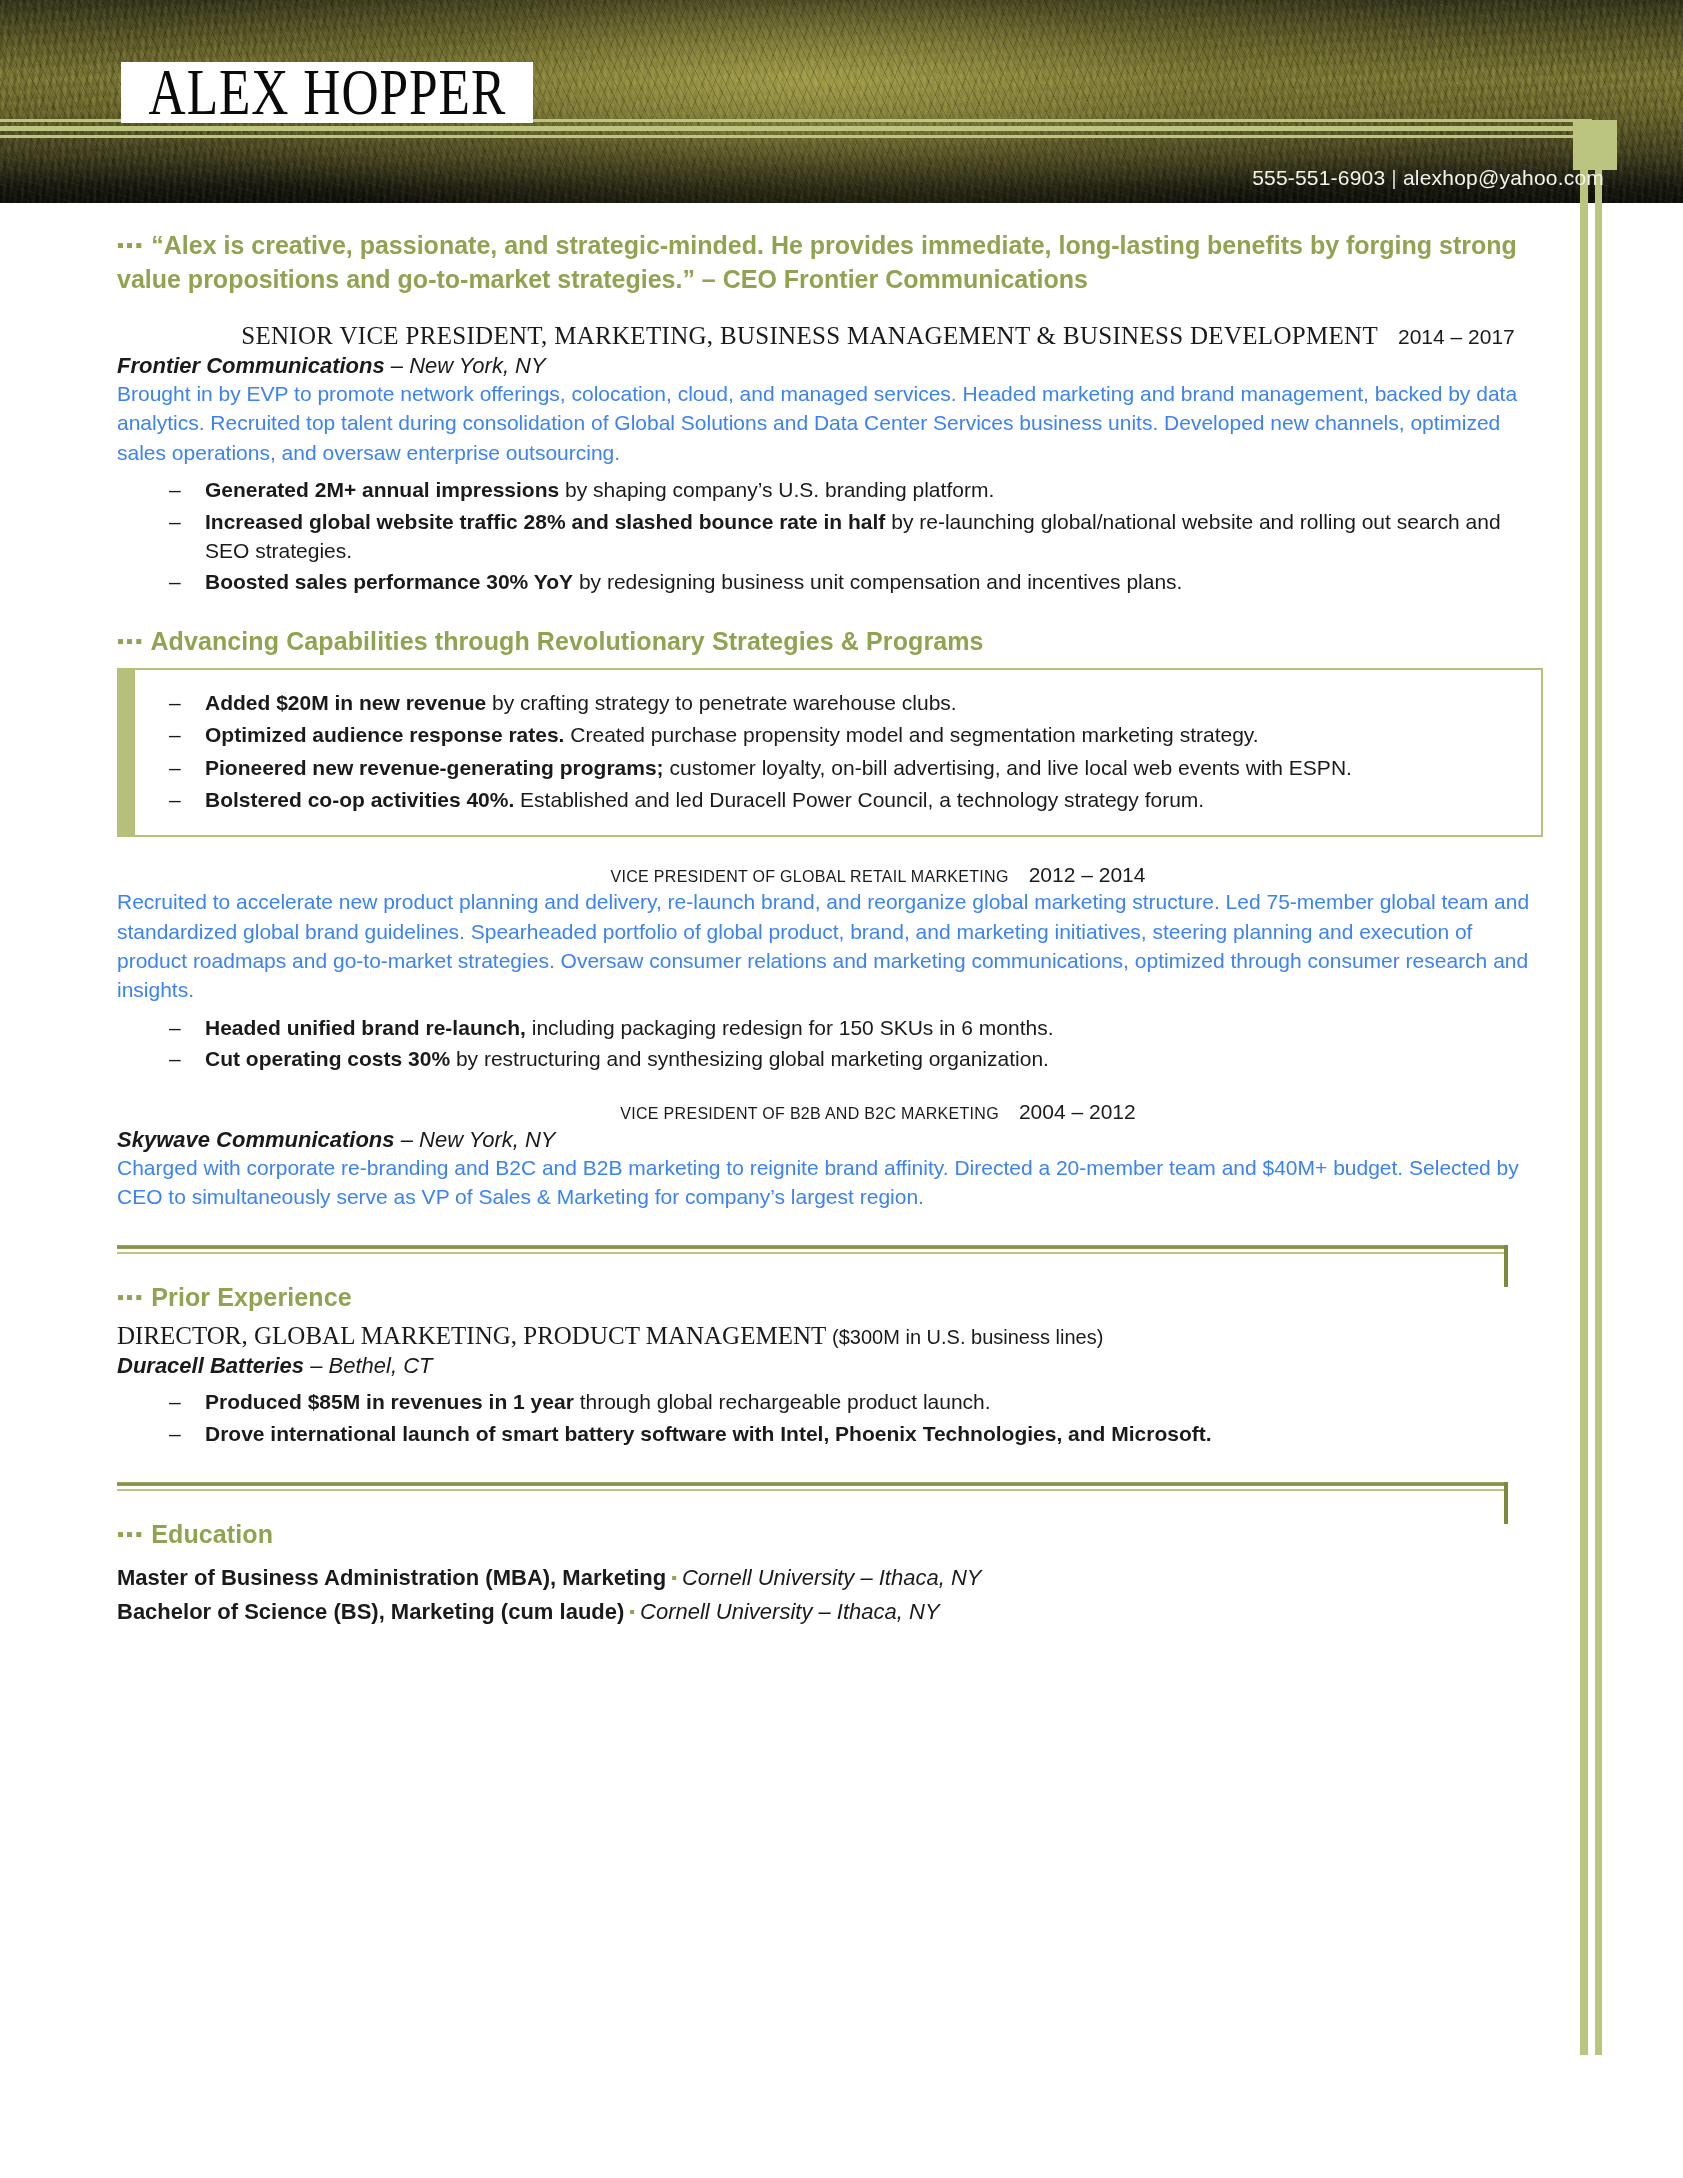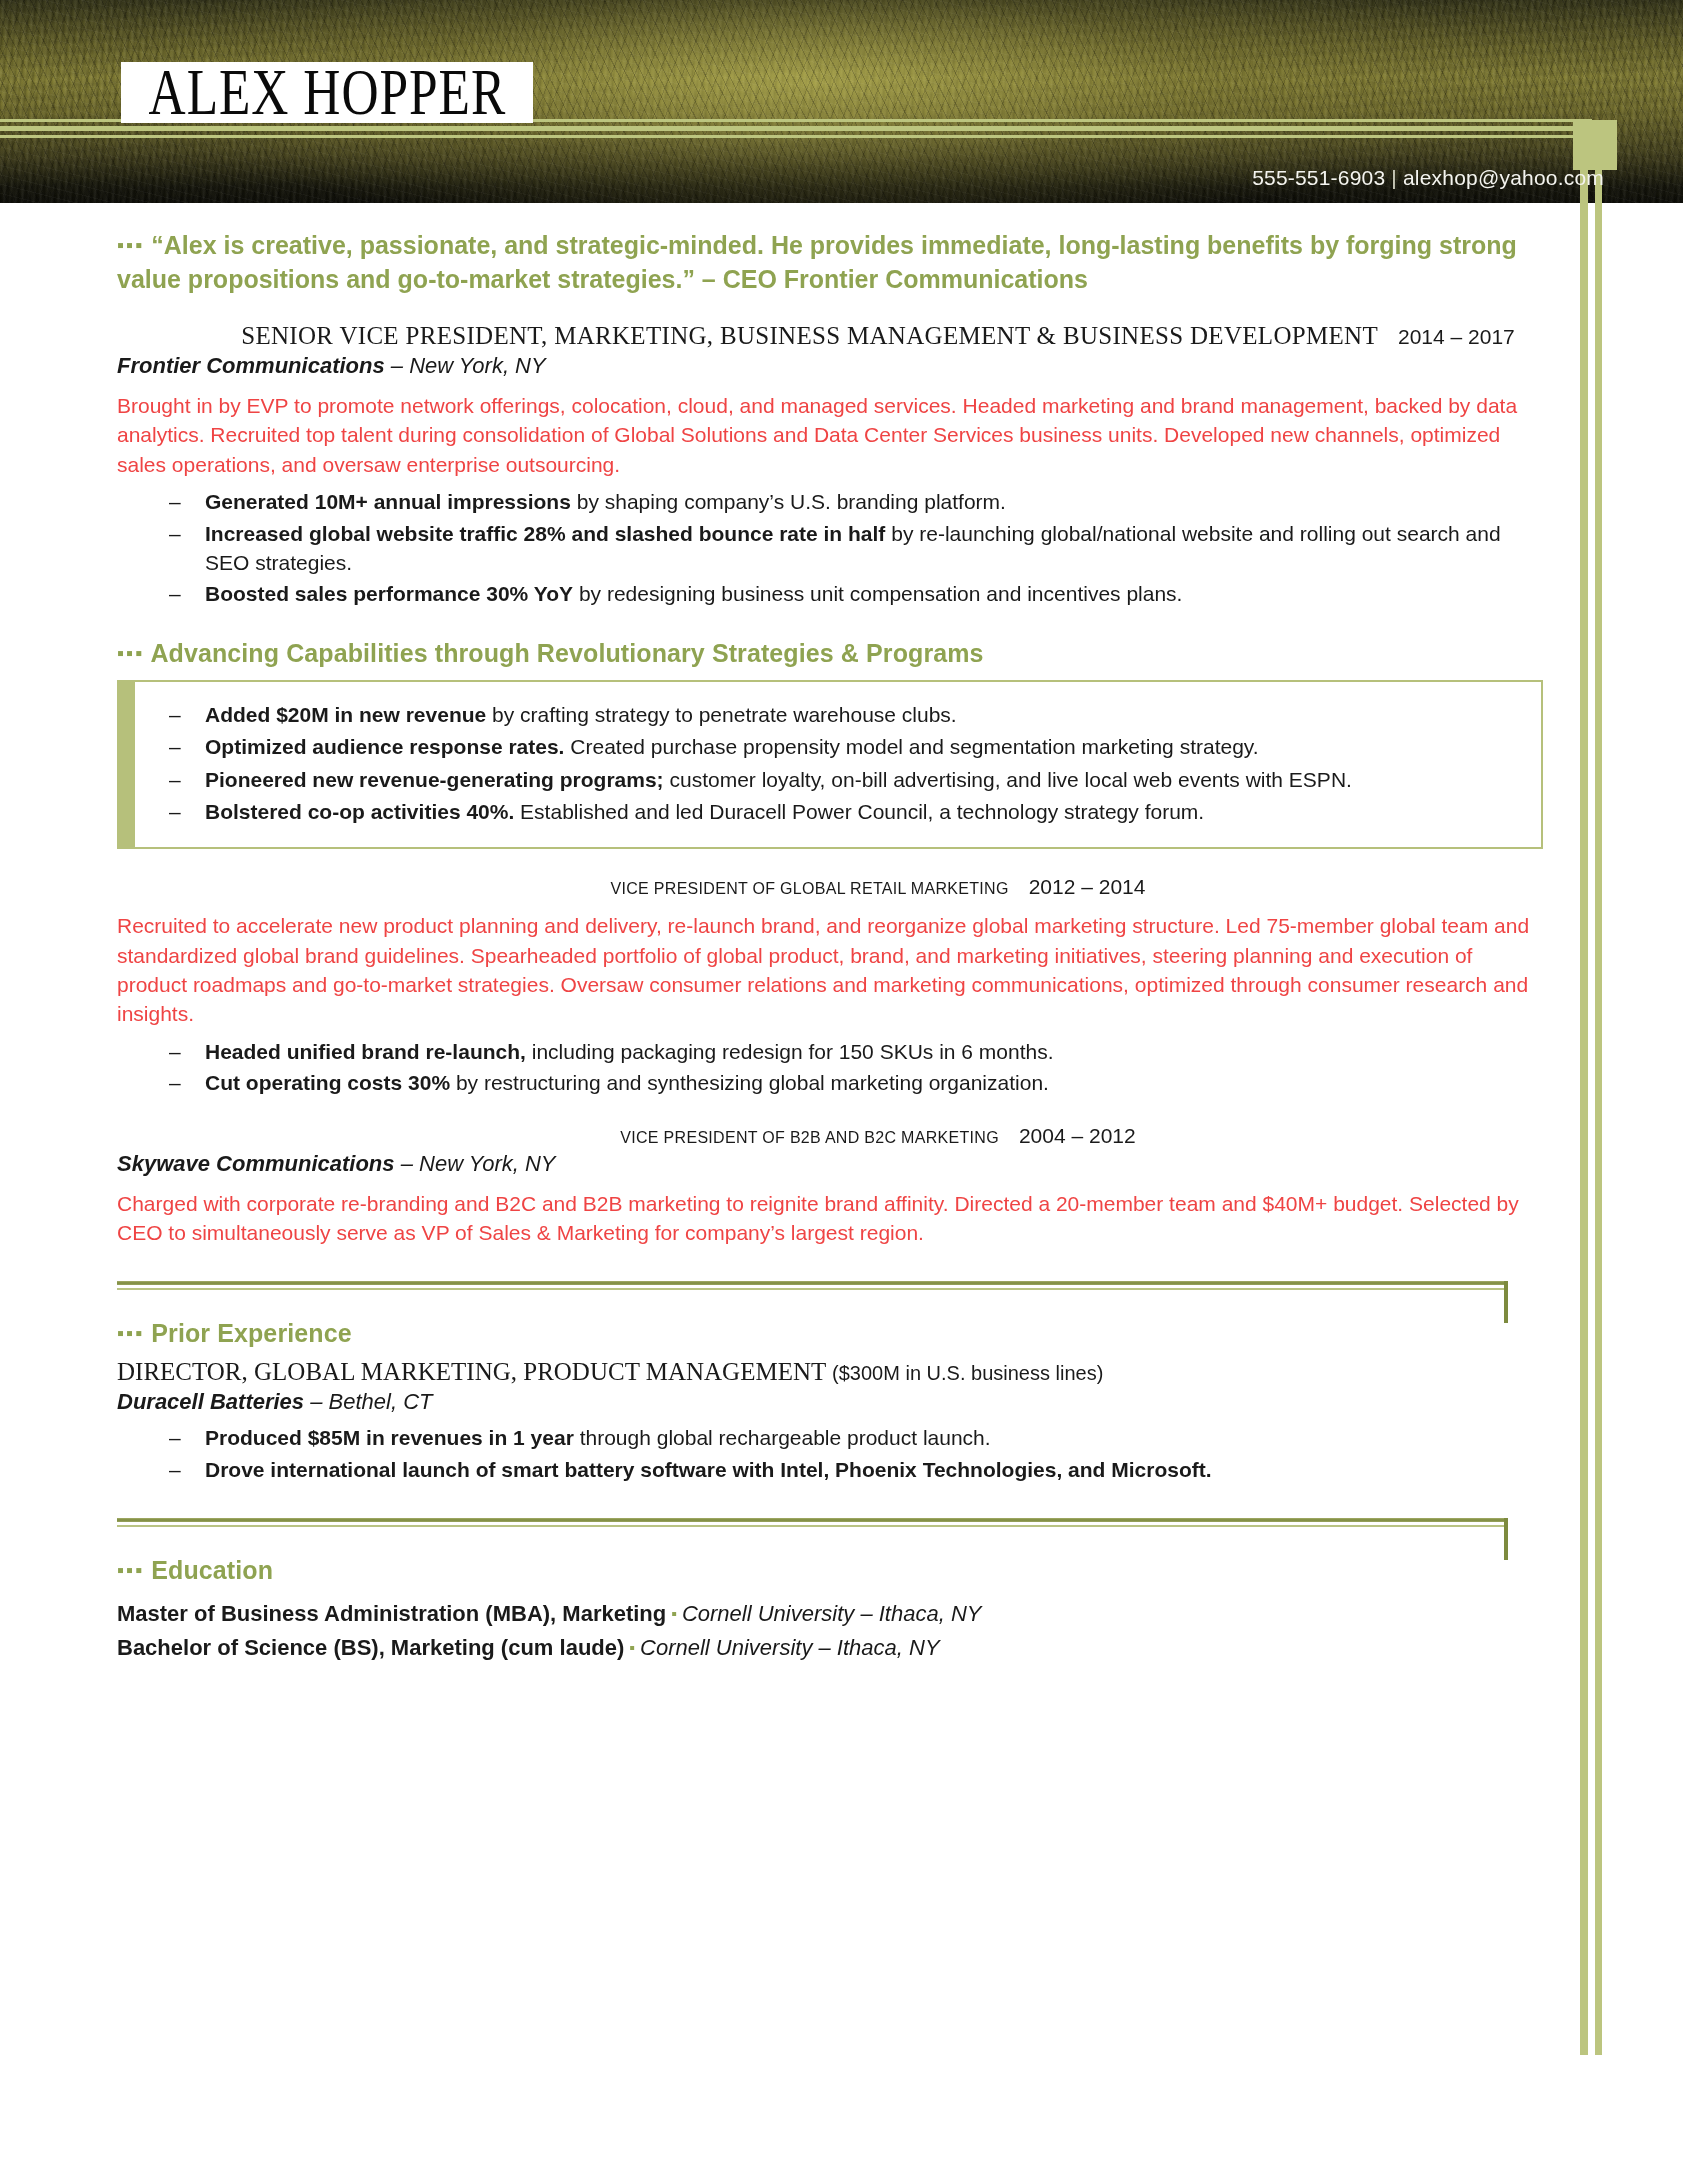--- a/index.html
+++ b/index.html
@@ -157,24 +157,24 @@
   }
   .job-company {
     margin-top: 3px;
     font-size: 22px;
     font-style: italic;
     color: #1a1a1a;
   }
   .job-company b { font-weight: bold; }
 
   .job-desc {
-    margin-top: 12px;
+    margin-top: 0;
     font-size: 21px;
     line-height: 1.40;
-    color: #ef4444;
+    color: #3b82f6;
     width: 1426px;
   }
 
   ul.bullets {
     list-style: none;
     margin-top: 8px;
     padding-left: 48px;
   }
   ul.bullets li {
     position: relative;
@@ -311,21 +311,21 @@
       <div class="job">
         <div class="job-title-row">
           <div class="job-title">SENIOR VICE PRESIDENT, MARKETING, BUSINESS MANAGEMENT &amp; BUSINESS DEVELOPMENT</div>
           <div class="job-dates">2014 – 2017</div>
         </div>
         <div class="job-company">
           <b>Frontier Communications</b><span> – New York, NY</span>
         </div>
         <div class="job-desc">Brought in by EVP to promote network offerings, colocation, cloud, and managed services. Headed marketing and brand management, backed by data analytics. Recruited top talent during consolidation of Global Solutions and Data Center Services business units. Developed new channels, optimized sales operations, and oversaw enterprise outsourcing.</div>
         <ul class="bullets">
-          <li><b>Generated 10M+ annual impressions</b><span> by shaping company’s U.S. branding platform.</span></li>
+          <li><b>Generated 2M+ annual impressions</b><span> by shaping company’s U.S. branding platform.</span></li>
           <li><b>Increased global website traffic 28% and slashed bounce rate in half</b><span> by re-launching global/national website and rolling out search and SEO strategies.</span></li>
           <li><b>Boosted sales performance 30% YoY</b><span> by redesigning business unit compensation and incentives plans.</span></li>
         </ul>
       </div>
 
       <div class="green-head">
         <span class="sqdots">▪▪▪</span>
         <span>Advancing Capabilities through Revolutionary Strategies &amp; Programs</span>
       </div>
 

